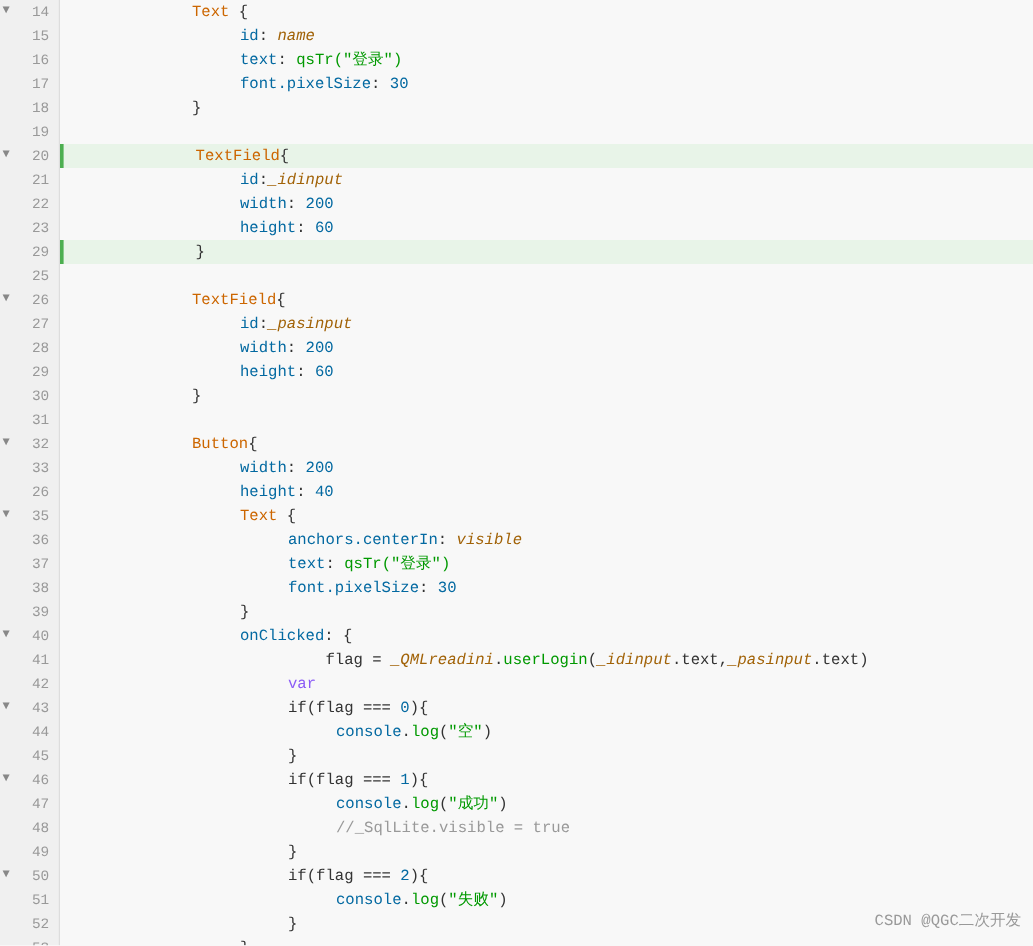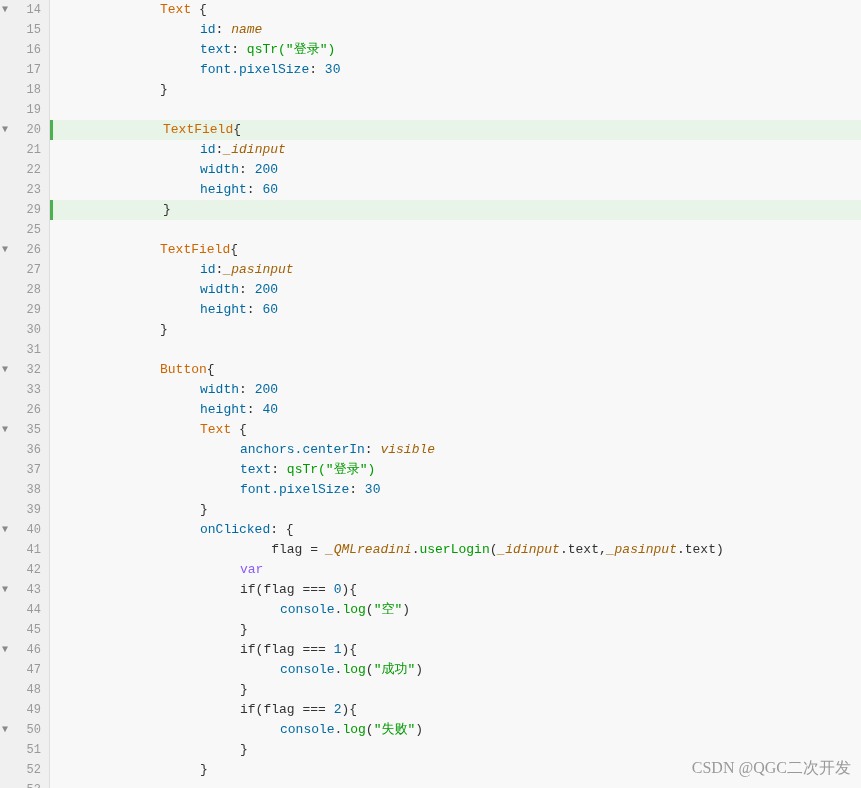--- a/index.html
+++ b/index.html
@@ -81,22 +81,22 @@
     .kw-plain { color: #333; }
     .kw-green { color: #009900; }
     .kw-blue { color: #0369a1; }
     .kw-orange { color: #cc6600; }
 
     .watermark {
       position: absolute;
       bottom: 10px;
       right: 10px;
       color: #999;
-      font-size: 16px;
-      font-family: Liberation Serif, serif;
+      font-size: 13px;
+      font-family: Liberation Mono, monospace;
     }
   </style>
 </head>
 <body>
 
 <div class="editor-container">
   <div class="line-numbers">
     <div class="line-number-row has-arrow"><span class="fold-arrow">▼</span>14</div>
     <div class="line-number-row">15</div>
     <div class="line-number-row">16</div>
@@ -263,20 +263,23 @@
     </div>
 
     <div class="code-line">
       <span style="display:inline-block;width:180px"></span><span class="kw-plain">if</span><span class="kw-plain">(flag === </span><span class="kw-blue">1</span><span class="kw-plain">){</span>
     </div>
 
     <div class="code-line">
       <span style="display:inline-block;width:220px"></span><span class="kw-blue">console</span><span class="kw-plain">.</span><span class="kw-green">log</span><span class="kw-plain">(</span><span class="kw-green">"成功"</span><span class="kw-plain">)</span>
     </div>
 
+    <div class="code-line">
+      <span style="display:inline-block;width:220px"></span><span class="kw-comment">//_SqlLite.visible = true</span>
+    </div>
 
     <div class="code-line">
       <span style="display:inline-block;width:180px"></span><span class="kw-plain">}</span>
     </div>
 
     <div class="code-line">
       <span style="display:inline-block;width:180px"></span><span class="kw-plain">if</span><span class="kw-plain">(flag === </span><span class="kw-blue">2</span><span class="kw-plain">){</span>
     </div>
 
     <div class="code-line">

